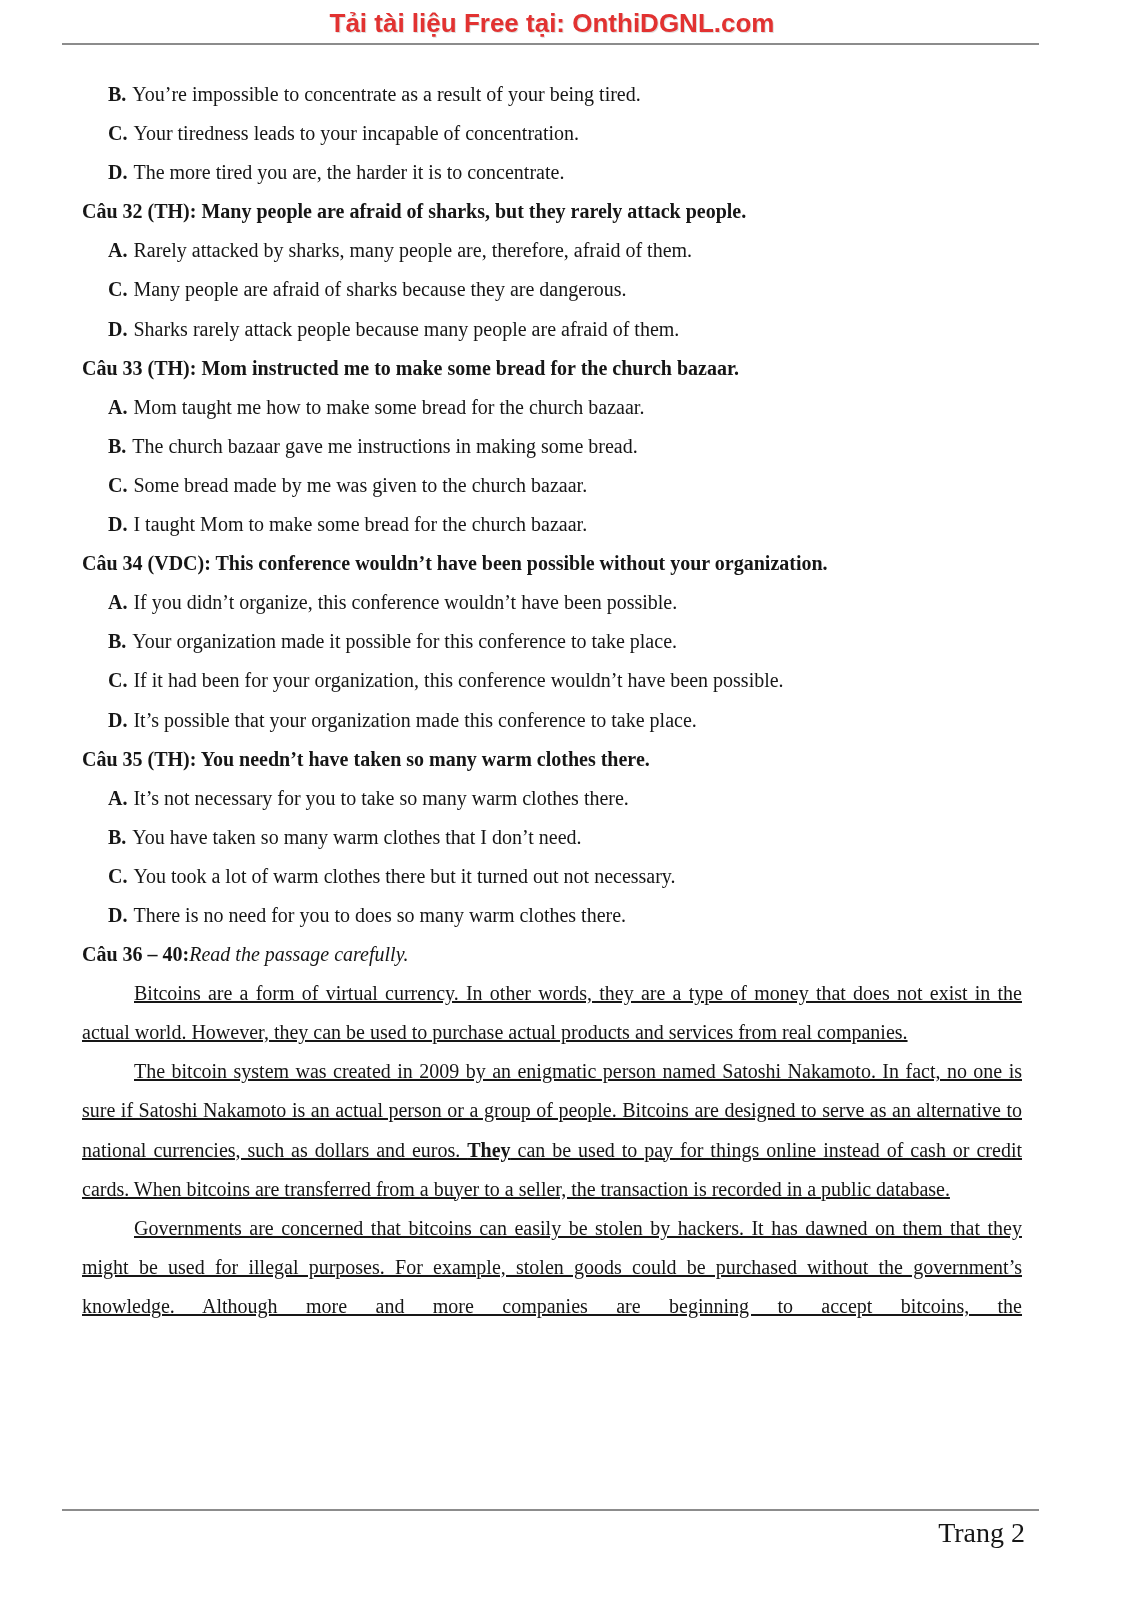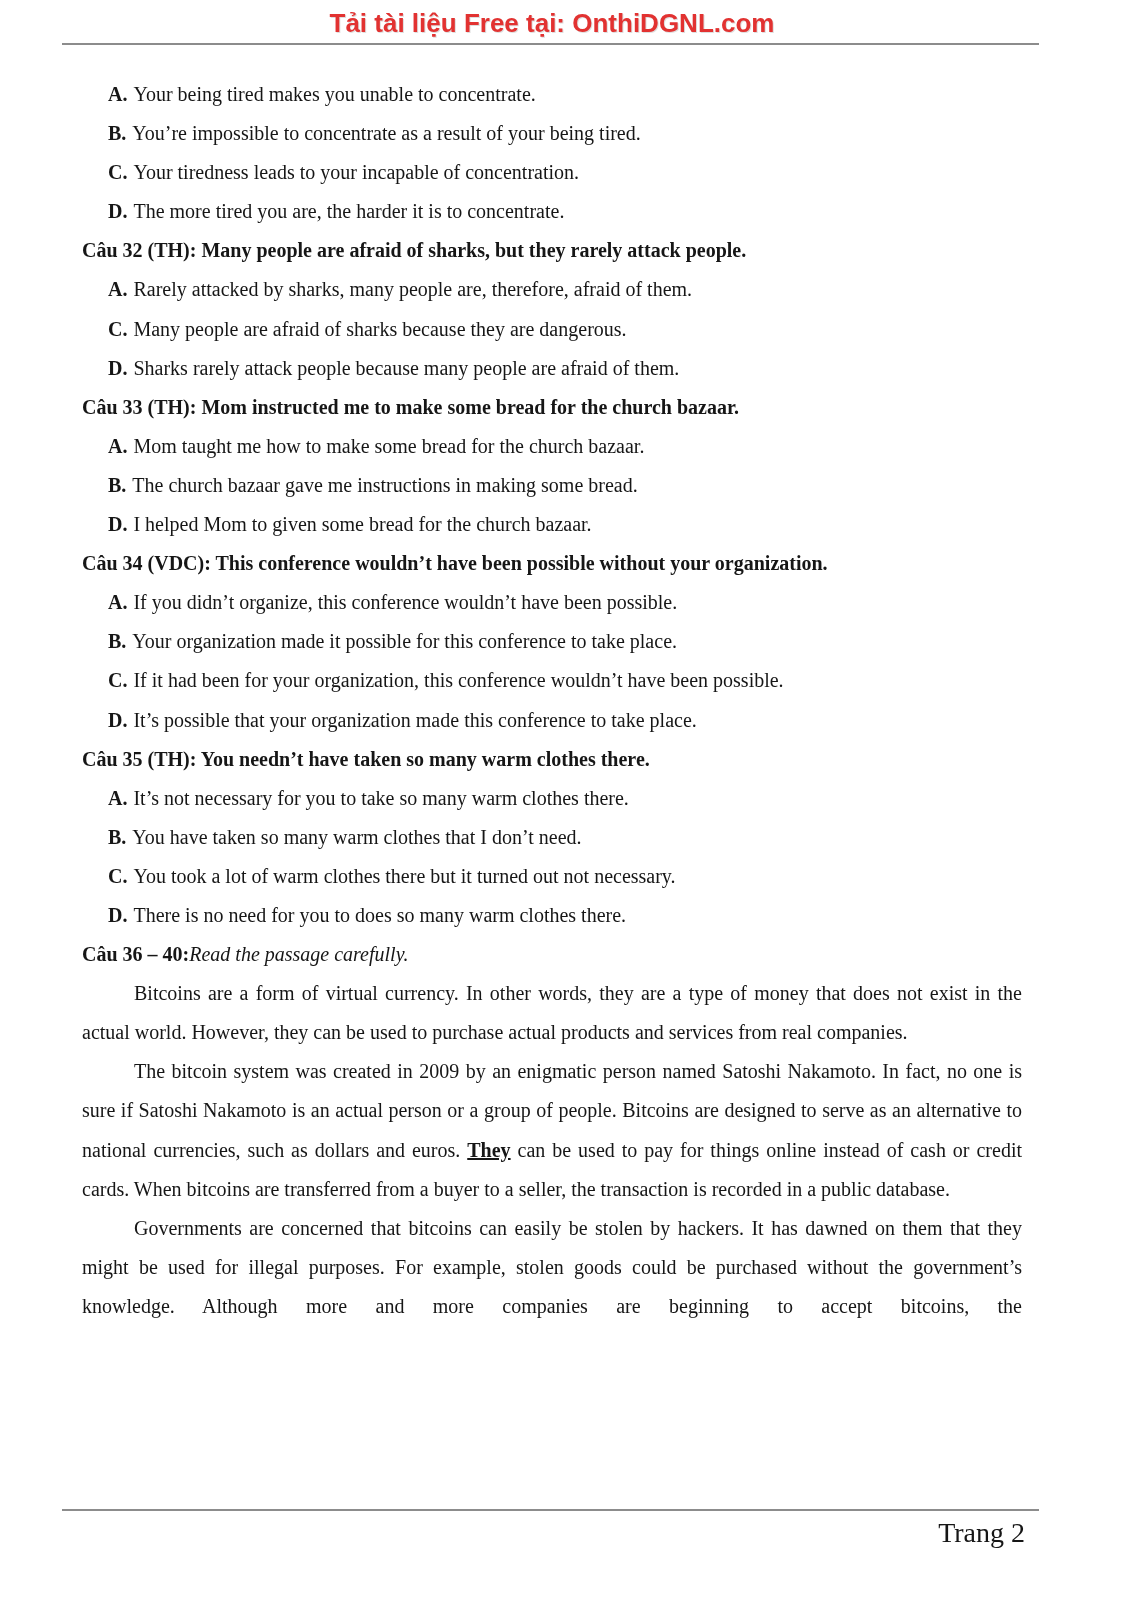--- a/index.html
+++ b/index.html
@@ -37,20 +37,21 @@
   .line { white-space: nowrap; }
   .option { padding-left: 26px; }
   .opt-label { font-weight: bold; margin-right: 6px; }
   .qtitle { font-weight: bold; }
   .instruction { font-style: italic; }
   .para {
     margin: 0;
     text-align: justify;
     text-indent: 52px;
     line-height: 39.1px;
+    text-decoration: underline;
   }
   .para-cutoff { text-align-last: justify; }
   .they { font-weight: bold; text-decoration: underline; }
   .rule-bottom {
     position: absolute;
     left: 62px;
     right: 65px;
     top: 1509px;
   }
   .page-number {
@@ -64,23 +65,20 @@
 </head>
 <body>
 
 <div class="page">
 
   <div class="promo">Tải tài liệu Free tại: OnthiDGNL.com</div>
   <div class="rule rule-top"></div>
 
   <div class="content">
 
-    <div class="line option">
-      <span class="opt-label">A.</span><span>Your being tired makes you unable to concentrate.</span>
-    </div>
     <div class="line option">
       <span class="opt-label">B.</span><span>You’re impossible to concentrate as a result of your being tired.</span>
     </div>
     <div class="line option">
       <span class="opt-label">C.</span><span>Your tiredness leads to your incapable of concentration.</span>
     </div>
     <div class="line option">
       <span class="opt-label">D.</span><span>The more tired you are, the harder it is to concentrate.</span>
     </div>
 
@@ -99,21 +97,24 @@
 
     <div class="question-block">
       <div class="line qtitle">Câu 33 (TH): Mom instructed me to make some bread for the church bazaar.</div>
       <div class="line option">
         <span class="opt-label">A.</span><span>Mom taught me how to make some bread for the church bazaar.</span>
       </div>
       <div class="line option">
         <span class="opt-label">B.</span><span>The church bazaar gave me instructions in making some bread.</span>
       </div>
       <div class="line option">
-        <span class="opt-label">D.</span><span>I helped Mom to given some bread for the church bazaar.</span>
+        <span class="opt-label">C.</span><span>Some bread made by me was given to the church bazaar.</span>
+      </div>
+      <div class="line option">
+        <span class="opt-label">D.</span><span>I taught Mom to make some bread for the church bazaar.</span>
       </div>
     </div>
 
     <div class="question-block">
       <div class="line qtitle">Câu 34 (VDC): This conference wouldn’t have been possible without your organization.</div>
       <div class="line option">
         <span class="opt-label">A.</span><span>If you didn’t organize, this conference wouldn’t have been possible.</span>
       </div>
       <div class="line option">
         <span class="opt-label">B.</span><span>Your organization made it possible for this conference to take place.</span>

